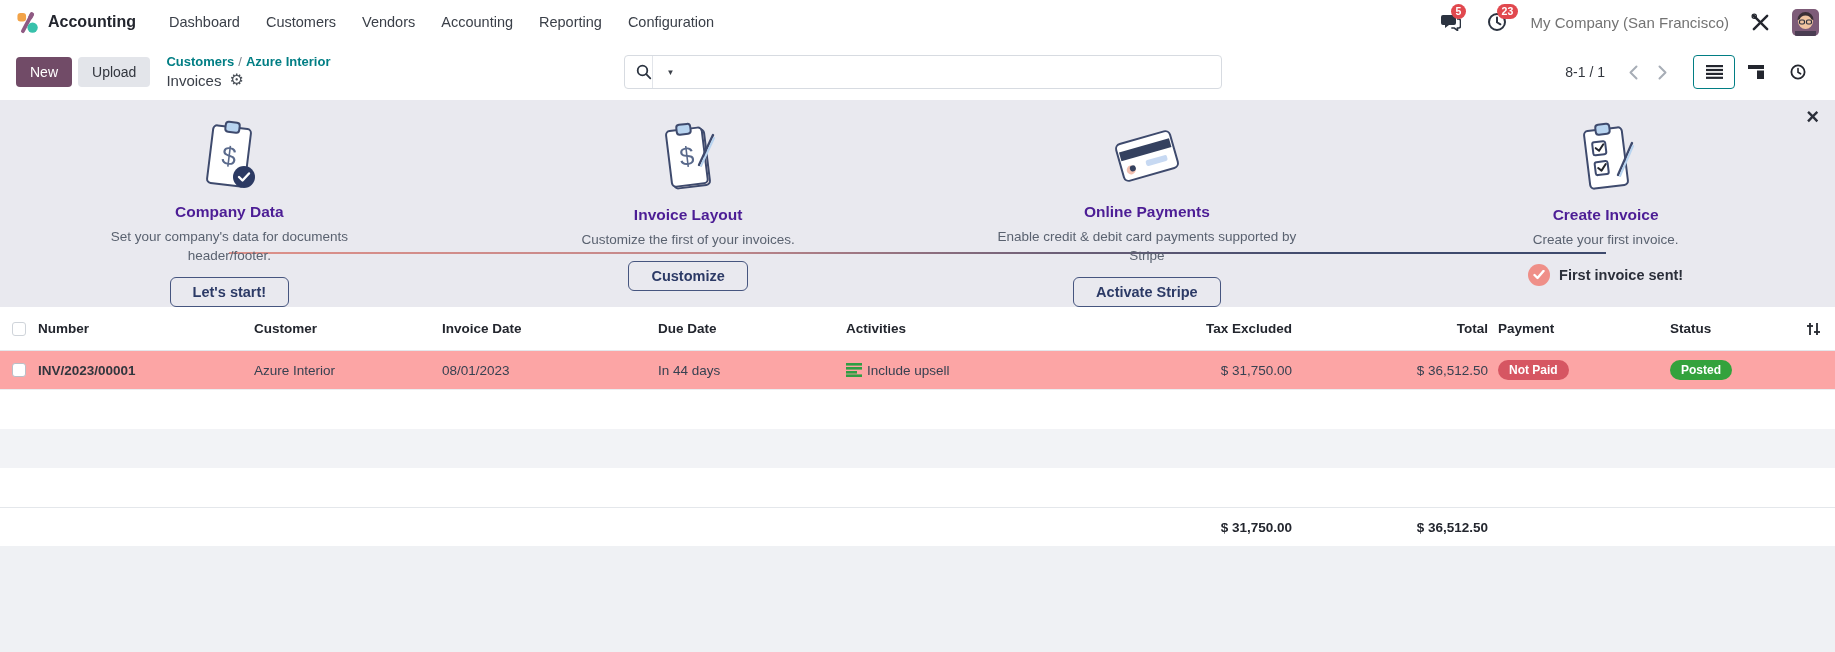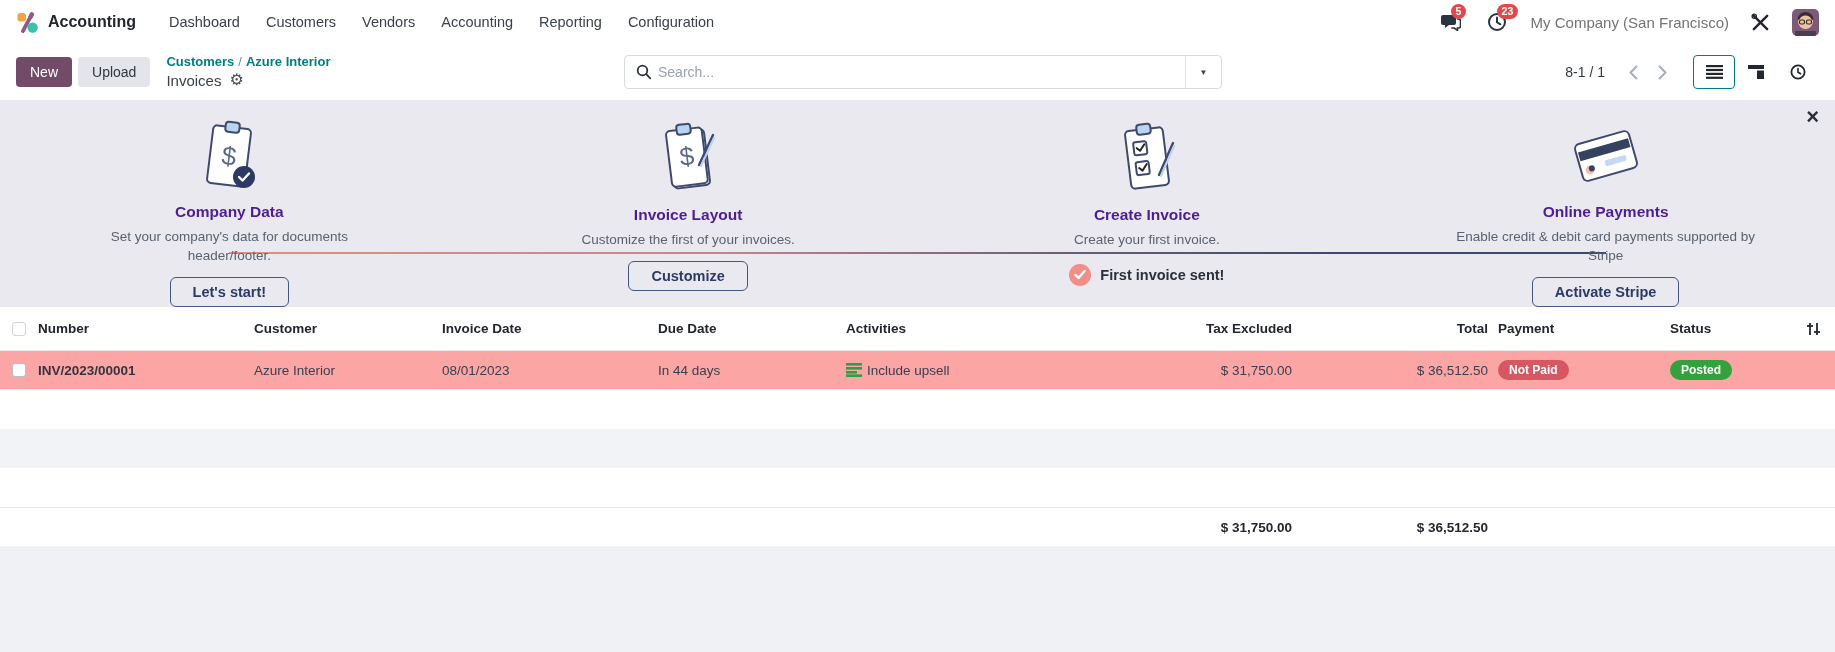--- a/index.html
+++ b/index.html
@@ -162,21 +162,20 @@
     </div>
   </div>
 
   <div class="search">
     <span style="display:flex;margin-left:11px;">
       <svg width="16" height="16" viewBox="0 0 16 16">
         <circle cx="6.5" cy="6.5" r="4.8" fill="none" stroke="#2b3340" stroke-width="1.8"></circle>
         <line x1="10.2" y1="10.2" x2="14.3" y2="14.3" stroke="#2b3340" stroke-width="1.8" stroke-linecap="round"></line>
       </svg>
     </span>
-    <input type="text" placeholder="Search..." style="">
     <div class="search-caret-seg">
       <span>▼</span>
     </div>
   </div>
 
   <div class="pager-block">
     <span class="pager-text">8-1 / 1</span>
     <span class="chev">
       <svg width="9" height="15" viewBox="0 0 9 15">
           <polyline points="7.5,1.5 1.5,7.5 7.5,13.5" fill="none" stroke="#a7adb6" stroke-width="2" stroke-linecap="round" stroke-linejoin="round"></polyline>
@@ -252,20 +251,37 @@
         <line x1="46" y1="49" x2="59" y2="21" stroke="#b8d4f0" stroke-width="2" stroke-linecap="round"></line>
       </svg>
     </div>
     <div class="step-title">Invoice Layout</div>
     <div class="step-desc">Customize the first of your invoices.</div>
     <button class="step-btn">Customize</button>
   </div>
 
   <div class="step">
     <div class="step-icon">
+      <svg width="74" height="74" viewBox="0 0 74 74">
+        <g transform="rotate(-16 37 37)">
+          <rect x="9" y="18" width="56" height="38" rx="5" fill="#fff" stroke="#3e4a6d" stroke-width="2"></rect>
+          <rect x="11" y="26" width="52" height="9" fill="#34415f"></rect>
+          <rect x="34" y="41" width="22" height="6" rx="2" fill="#c7d9f2"></rect>
+          <circle cx="18" cy="46" r="4.5" fill="#f2c0b0"></circle>
+          <circle cx="20" cy="45" r="3" fill="#34415f"></circle>
+        </g>
+      </svg>
+    </div>
+    <div class="step-title">Online Payments</div>
+    <div class="step-desc">Enable credit &amp; debit card payments supported by Stripe</div>
+    <button class="step-btn">Activate Stripe</button>
+  </div>
+
+  <div class="step">
+    <div class="step-icon">
       <svg width="66" height="82" viewBox="0 0 66 82">
         <g transform="rotate(-7 33 41)">
           <rect x="14" y="12" width="38" height="58" rx="4" fill="#fff" stroke="#3e4a6d" stroke-width="2"></rect>
           <rect x="26" y="7" width="14" height="10" rx="3" fill="#b8d4f0" stroke="#3e4a6d" stroke-width="2"></rect>
           <rect x="21" y="24" width="13" height="13" rx="2" fill="#fff" stroke="#3e4a6d" stroke-width="2"></rect>
           <path d="M24 30 l3 3 l5 -6" fill="none" stroke="#23262e" stroke-width="2" stroke-linecap="round" stroke-linejoin="round"></path>
           <rect x="21" y="44" width="13" height="13" rx="2" fill="#fff" stroke="#3e4a6d" stroke-width="2"></rect>
           <path d="M24 50 l3 3 l5 -6" fill="none" stroke="#23262e" stroke-width="2" stroke-linecap="round" stroke-linejoin="round"></path>
         </g>
         <line x1="45" y1="58" x2="59" y2="26" stroke="#3e4a6d" stroke-width="2.4" stroke-linecap="round"></line>
@@ -275,37 +291,20 @@
     <div class="step-title">Create Invoice</div>
     <div class="step-desc">Create your first invoice.</div>
     <div class="done">
       <span class="done-circle">
         <svg width="12" height="10" viewBox="0 0 12 10">
             <path d="M1.5 5 l3 3 l6 -7" fill="none" stroke="#fff" stroke-width="2.4" stroke-linecap="round" stroke-linejoin="round"></path>
           </svg>
       </span>
       <span>First invoice sent!</span>
     </div>
-  </div>
-
-  <div class="step">
-    <div class="step-icon">
-      <svg width="74" height="74" viewBox="0 0 74 74">
-        <g transform="rotate(-16 37 37)">
-          <rect x="9" y="18" width="56" height="38" rx="5" fill="#fff" stroke="#3e4a6d" stroke-width="2"></rect>
-          <rect x="11" y="26" width="52" height="9" fill="#34415f"></rect>
-          <rect x="34" y="41" width="22" height="6" rx="2" fill="#c7d9f2"></rect>
-          <circle cx="18" cy="46" r="4.5" fill="#f2c0b0"></circle>
-          <circle cx="20" cy="45" r="3" fill="#34415f"></circle>
-        </g>
-      </svg>
-    </div>
-    <div class="step-title">Online Payments</div>
-    <div class="step-desc">Enable credit &amp; debit card payments supported by Stripe</div>
-    <button class="step-btn">Activate Stripe</button>
   </div>
 </div>
 
 <div class="lv-header">
   <div class="col-cb">
       <span class="checkbox" style="border-color:#cfd4da;"></span>
     </div>
   <div class="col-number">Number</div>
   <div class="col-customer">Customer</div>
   <div class="col-invdate">Invoice Date</div>

